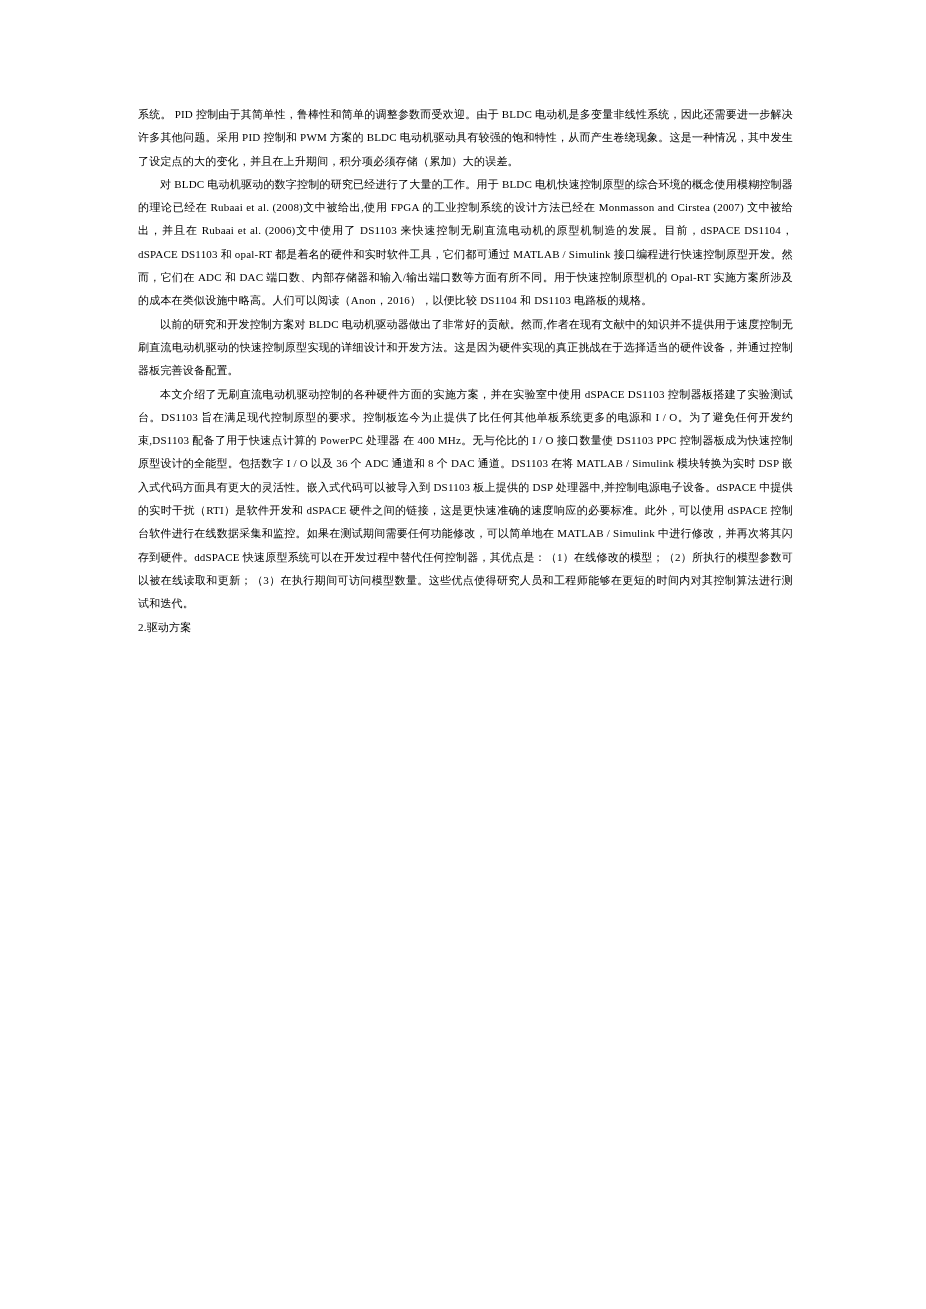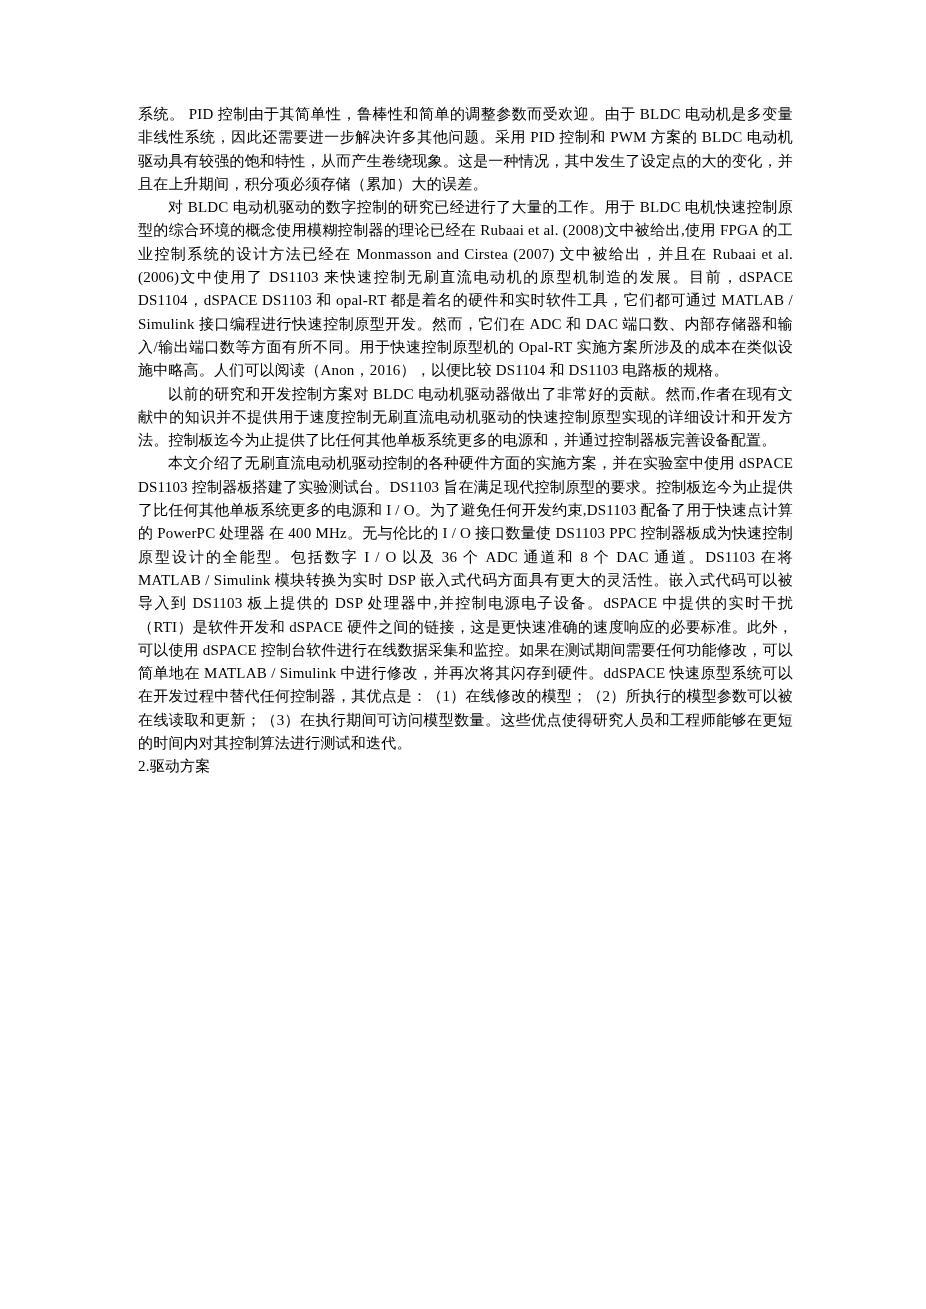--- a/index.html
+++ b/index.html
@@ -14,21 +14,21 @@
     background: #ffffff;
     overflow: hidden;
     font-family: "Liberation Serif", "DejaVu Serif", serif;
     color: #000000;
   }
   .text-block {
     position: absolute;
     left: 138px;
     top: 103px;
     width: 655px;
-    font-size: 15px;
+    font-size: 11px;
     line-height: 23.3px;
     text-align: justify;
     text-justify: inter-ideograph;
     letter-spacing: 0.2px;
   }
   .text-block p {
     margin: 0;
     padding: 0;
   }
   .text-block p.indent {
@@ -38,17 +38,17 @@
     text-indent: 0;
   }
 </style>
 </head>
 <body>
 
 <div class="page">
   <div class="text-block">
     <p class="body">系统。 PID 控制由于其简单性，鲁棒性和简单的调整参数而受欢迎。由于 BLDC 电动机是多变量非线性系统，因此还需要进一步解决许多其他问题。采用 PID 控制和 PWM 方案的 BLDC 电动机驱动具有较强的饱和特性，从而产生卷绕现象。这是一种情况，其中发生了设定点的大的变化，并且在上升期间，积分项必须存储（累加）大的误差。</p>
     <p class="indent">对 BLDC 电动机驱动的数字控制的研究已经进行了大量的工作。用于 BLDC 电机快速控制原型的综合环境的概念使用模糊控制器的理论已经在 Rubaai et al. (2008)文中被给出,使用 FPGA 的工业控制系统的设计方法已经在 Monmasson and Cirstea (2007) 文中被给出，并且在 Rubaai et al. (2006)文中使用了 DS1103 来快速控制无刷直流电动机的原型机制造的发展。目前，dSPACE DS1104，dSPACE DS1103 和 opal-RT 都是着名的硬件和实时软件工具，它们都可通过 MATLAB / Simulink 接口编程进行快速控制原型开发。然而，它们在 ADC 和 DAC 端口数、内部存储器和输入/输出端口数等方面有所不同。用于快速控制原型机的 Opal-RT 实施方案所涉及的成本在类似设施中略高。人们可以阅读（Anon，2016），以便比较 DS1104 和 DS1103 电路板的规格。</p>
-    <p class="indent">以前的研究和开发控制方案对 BLDC 电动机驱动器做出了非常好的贡献。然而,作者在现有文献中的知识并不提供用于速度控制无刷直流电动机驱动的快速控制原型实现的详细设计和开发方法。控制板迄今为止提供了比任何其他单板系统更多的电源和，并通过控制器板完善设备配置。</p>
+    <p class="indent">以前的研究和开发控制方案对 BLDC 电动机驱动器做出了非常好的贡献。然而,作者在现有文献中的知识并不提供用于速度控制无刷直流电动机驱动的快速控制原型实现的详细设计和开发方法。这是因为硬件实现的真正挑战在于选择适当的硬件设备，并通过控制器板完善设备配置。</p>
     <p class="indent">本文介绍了无刷直流电动机驱动控制的各种硬件方面的实施方案，并在实验室中使用 dSPACE DS1103 控制器板搭建了实验测试台。DS1103 旨在满足现代控制原型的要求。控制板迄今为止提供了比任何其他单板系统更多的电源和 I / O。为了避免任何开发约束,DS1103 配备了用于快速点计算的 PowerPC 处理器 在 400 MHz。无与伦比的 I / O 接口数量使 DS1103 PPC 控制器板成为快速控制原型设计的全能型。包括数字 I / O 以及 36 个 ADC 通道和 8 个 DAC 通道。DS1103 在将 MATLAB / Simulink 模块转换为实时 DSP 嵌入式代码方面具有更大的灵活性。嵌入式代码可以被导入到 DS1103 板上提供的 DSP 处理器中,并控制电源电子设备。dSPACE 中提供的实时干扰（RTI）是软件开发和 dSPACE 硬件之间的链接，这是更快速准确的速度响应的必要标准。此外，可以使用 dSPACE 控制台软件进行在线数据采集和监控。如果在测试期间需要任何功能修改，可以简单地在 MATLAB / Simulink 中进行修改，并再次将其闪存到硬件。ddSPACE 快速原型系统可以在开发过程中替代任何控制器，其优点是：（1）在线修改的模型；（2）所执行的模型参数可以被在线读取和更新；（3）在执行期间可访问模型数量。这些优点使得研究人员和工程师能够在更短的时间内对其控制算法进行测试和迭代。</p>
     <p class="heading">2.驱动方案</p>
   </div>
 </div>
 
 </body></html>

